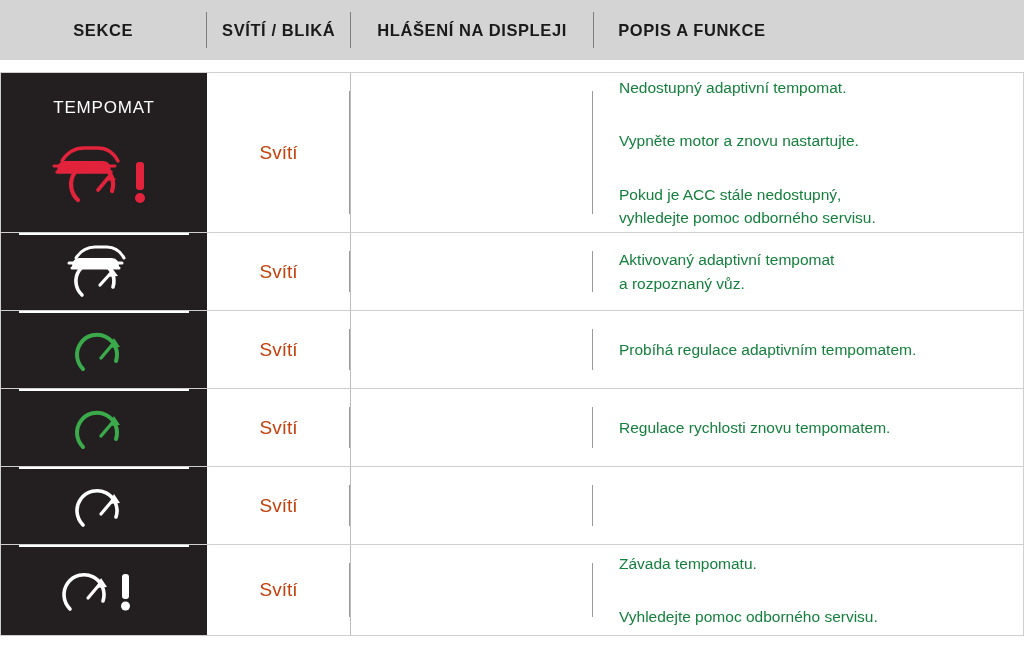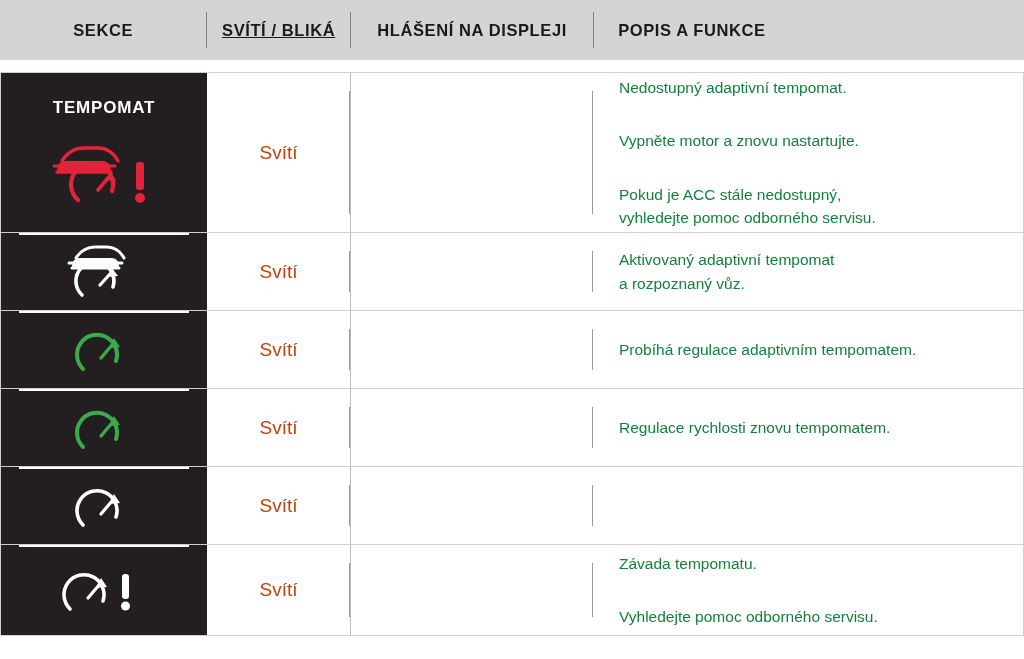--- a/index.html
+++ b/index.html
@@ -29,21 +29,21 @@
     display: flex;
     align-items: center;
     justify-content: center;
     font-weight: bold;
     font-size: 16.5px;
     letter-spacing: 0.6px;
     color: #1a1a1a;
     position: relative;
   }
   .header .hcell.c0 { width: 207px; }
-  .header .hcell.c1 { width: 143px; text-decoration: underline; }
+  .header .hcell.c1 { width: 143px; }
   .header .hcell.c2 { width: 243px; align-items: center; }
   .header .hcell.c3 { width: 431px; justify-content: flex-start; padding-left: 24px; }
   .header .sep {
     width: 1px;
     background: #7d7d7d;
     margin: 12px 0;
   }
 
   .gap { height: 12px; background: #ffffff; }
 
@@ -77,21 +77,21 @@
     left: 18px;
     right: 18px;
     top: 0;
     height: 2px;
     background: #ffffff;
   }
   .row:first-child .c-sekce .divider-line { display: none; }
 
   .sekce-title {
     color: #ffffff;
-    font-weight: bold;
+    font-weight: normal;
     font-size: 17px;
     letter-spacing: 0.8px;
     margin-bottom: 24px;
   }
   .icon-wrap {
     display: flex;
     align-items: center;
     justify-content: center;
   }
 

